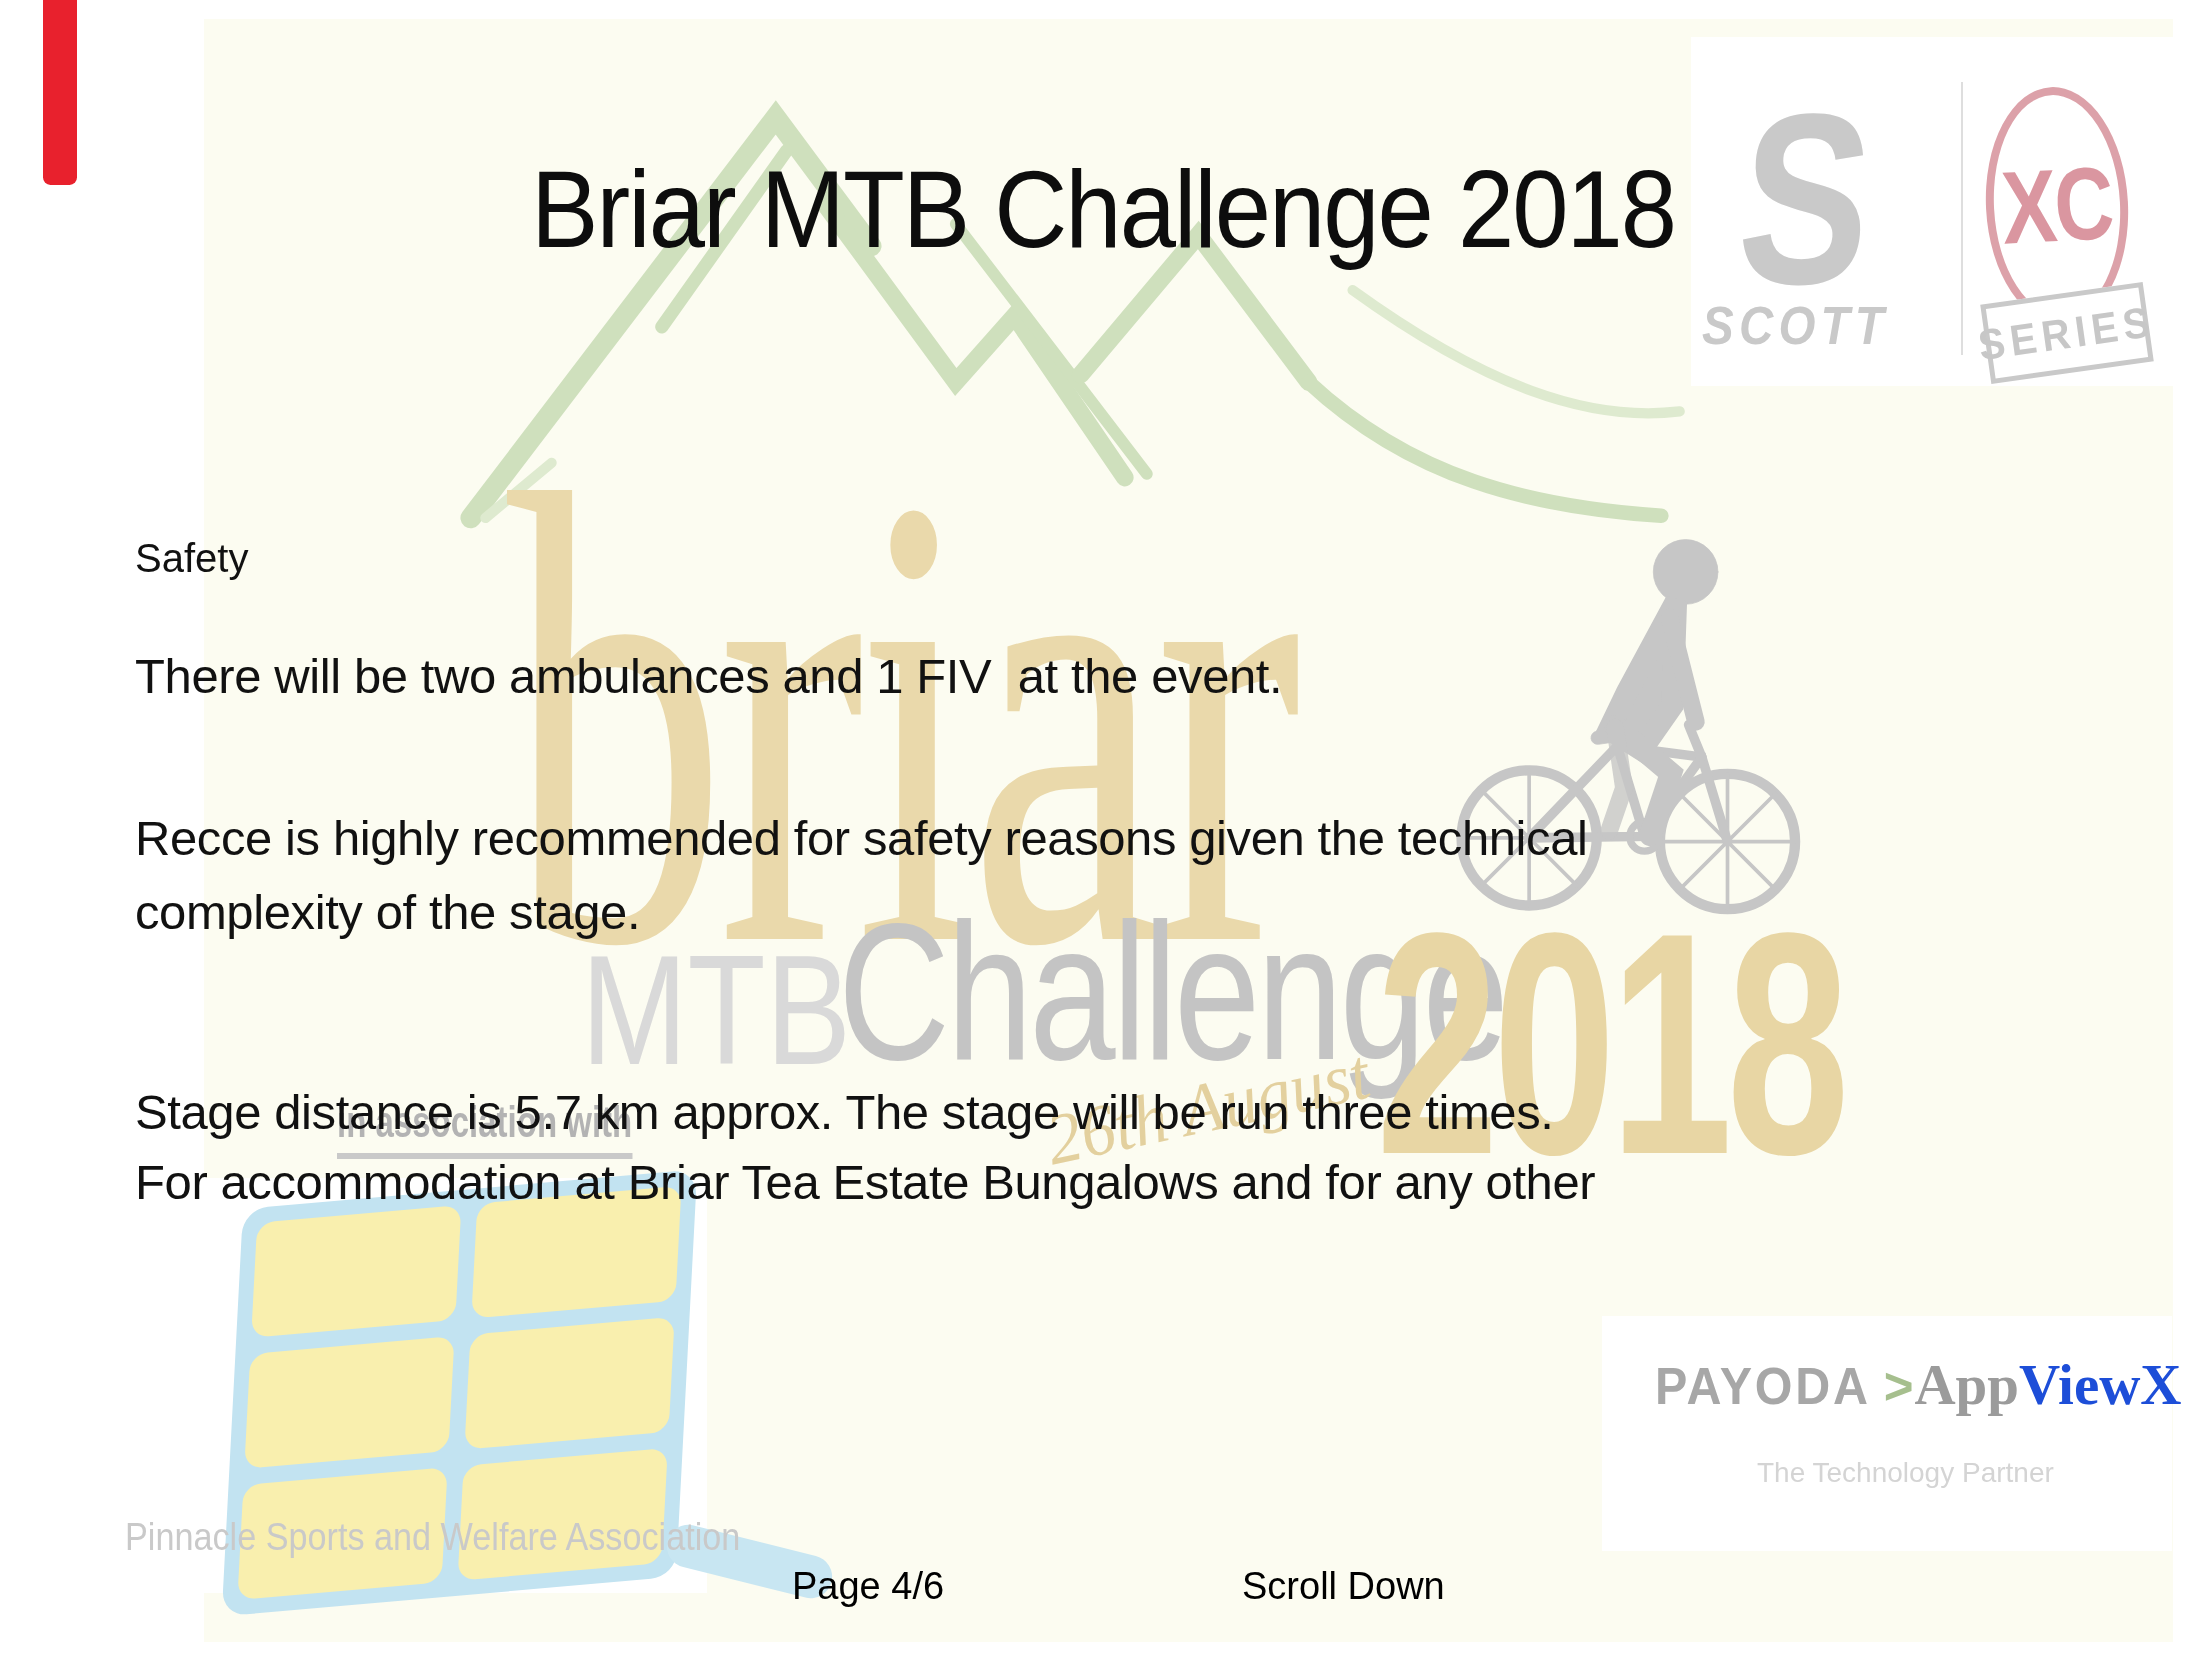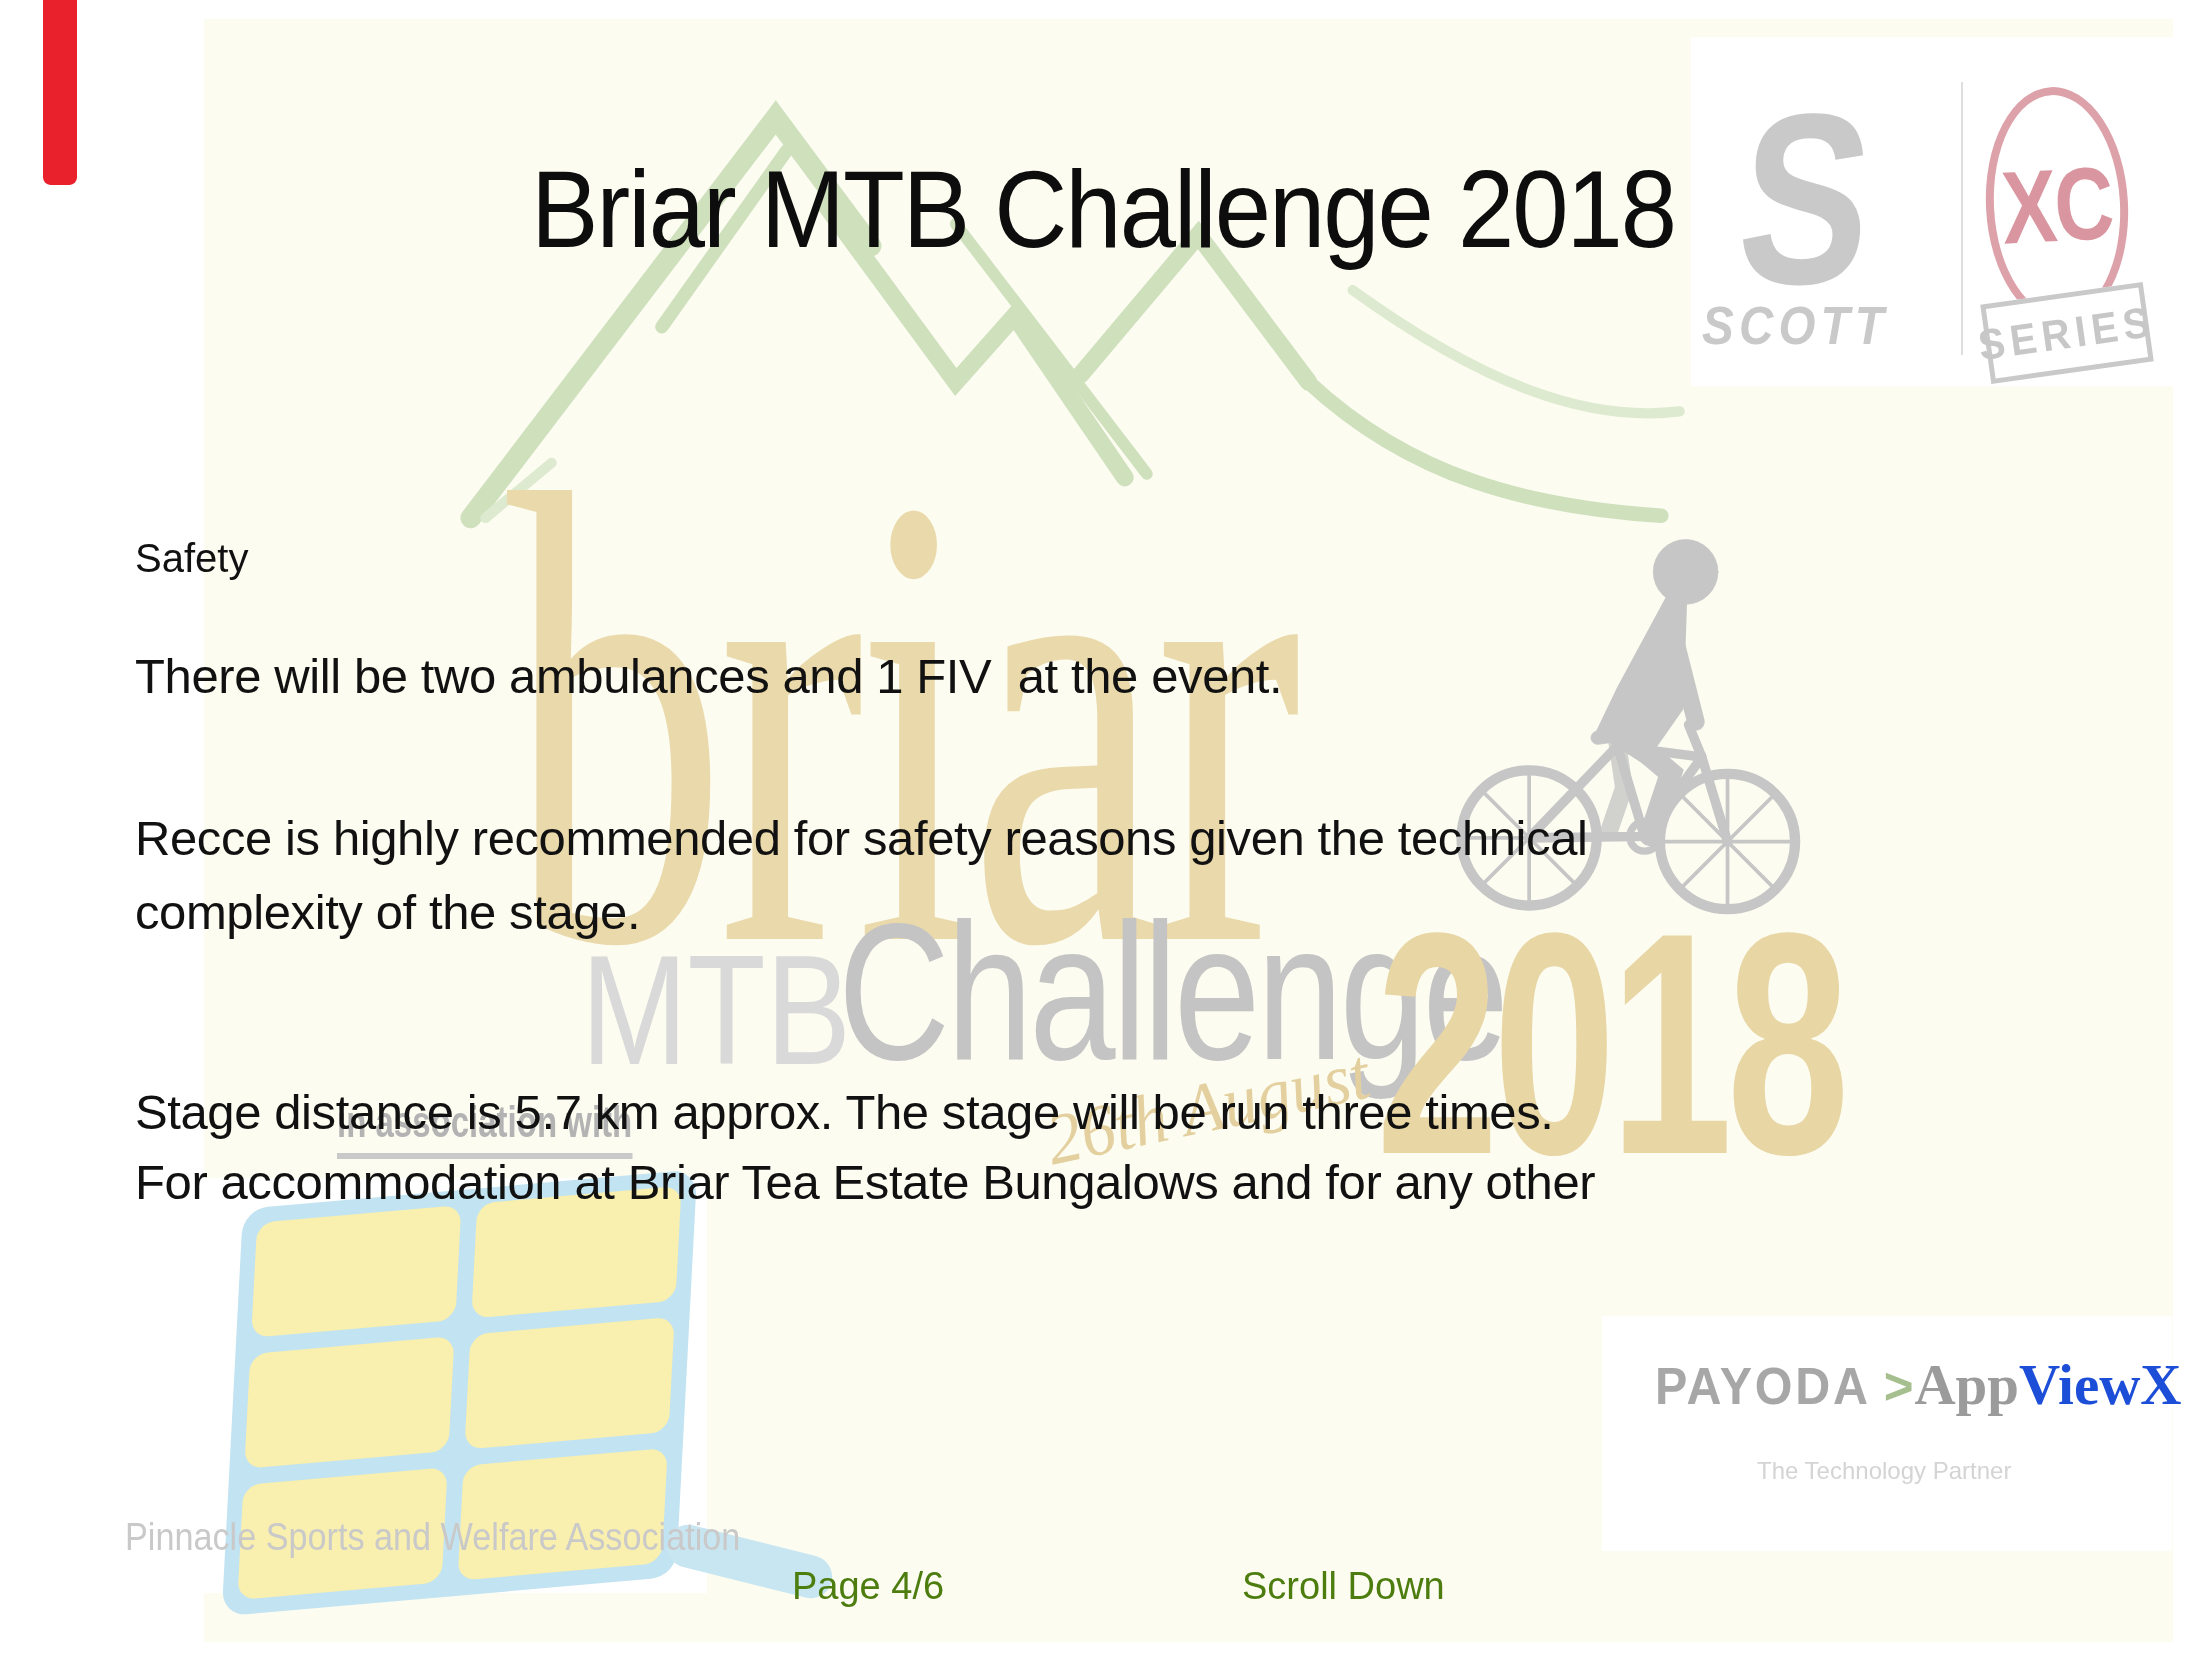--- a/index.html
+++ b/index.html
@@ -54,23 +54,23 @@
   #xc-text{font-size:103px;font-weight:700;color:#d78e98;transform:scaleX(.8);letter-spacing:-2.9px;}
   #series{left:1985px;top:293px;width:154px;height:70px;border:5.1px solid #c9c9c9;background:#fff;
           transform:rotate(-8deg);display:flex;align-items:center;justify-content:center;}
   #series span{font-size:43px;font-weight:700;letter-spacing:5.9px;color:#c7c7c7;transform:scaleX(.92);}
   
   #payoda-row{left:1655px;top:1356px;display:flex;align-items:baseline;line-height:1;}
   #payoda-word{font-size:51px;font-weight:700;color:#a7a7a7;letter-spacing:2.9px;transform:scaleX(.95);transform-origin:left bottom;}
   #payoda-chev{font-size:51px;font-weight:700;color:#a6bf8e;margin-left:1.5px;}
   #app-word{font-family:"Liberation Serif",serif;font-size:57px;font-weight:700;color:#9b9b9b;margin-left:1px;}
   #viewx-word{font-family:"Liberation Serif",serif;font-size:57px;font-weight:700;color:#1d4ed8;}
-  #tagline{left:1757px;top:1457px;font-size:24px;color:#d4d4d4;white-space:pre;}
+  #tagline{left:1757px;top:1457px;font-size:28px;color:#d4d4d4;white-space:pre;}
   
-  .footer{font-size:38px;color:#4d7c0f;line-height:1;white-space:pre;}
+  .footer{font-size:38px;color:#000000;line-height:1;white-space:pre;}
   #pageind{left:792px;top:1567px;} #scrolldn{left:1242px;top:1567px;}
 </style>
 </head>
 <body>
 
 <div id="stage">
 
   <div class="abs" id="slide"></div>
   <div class="abs card" id="card-logos"></div>
   <div class="abs card" id="card-pinnacle"></div>

